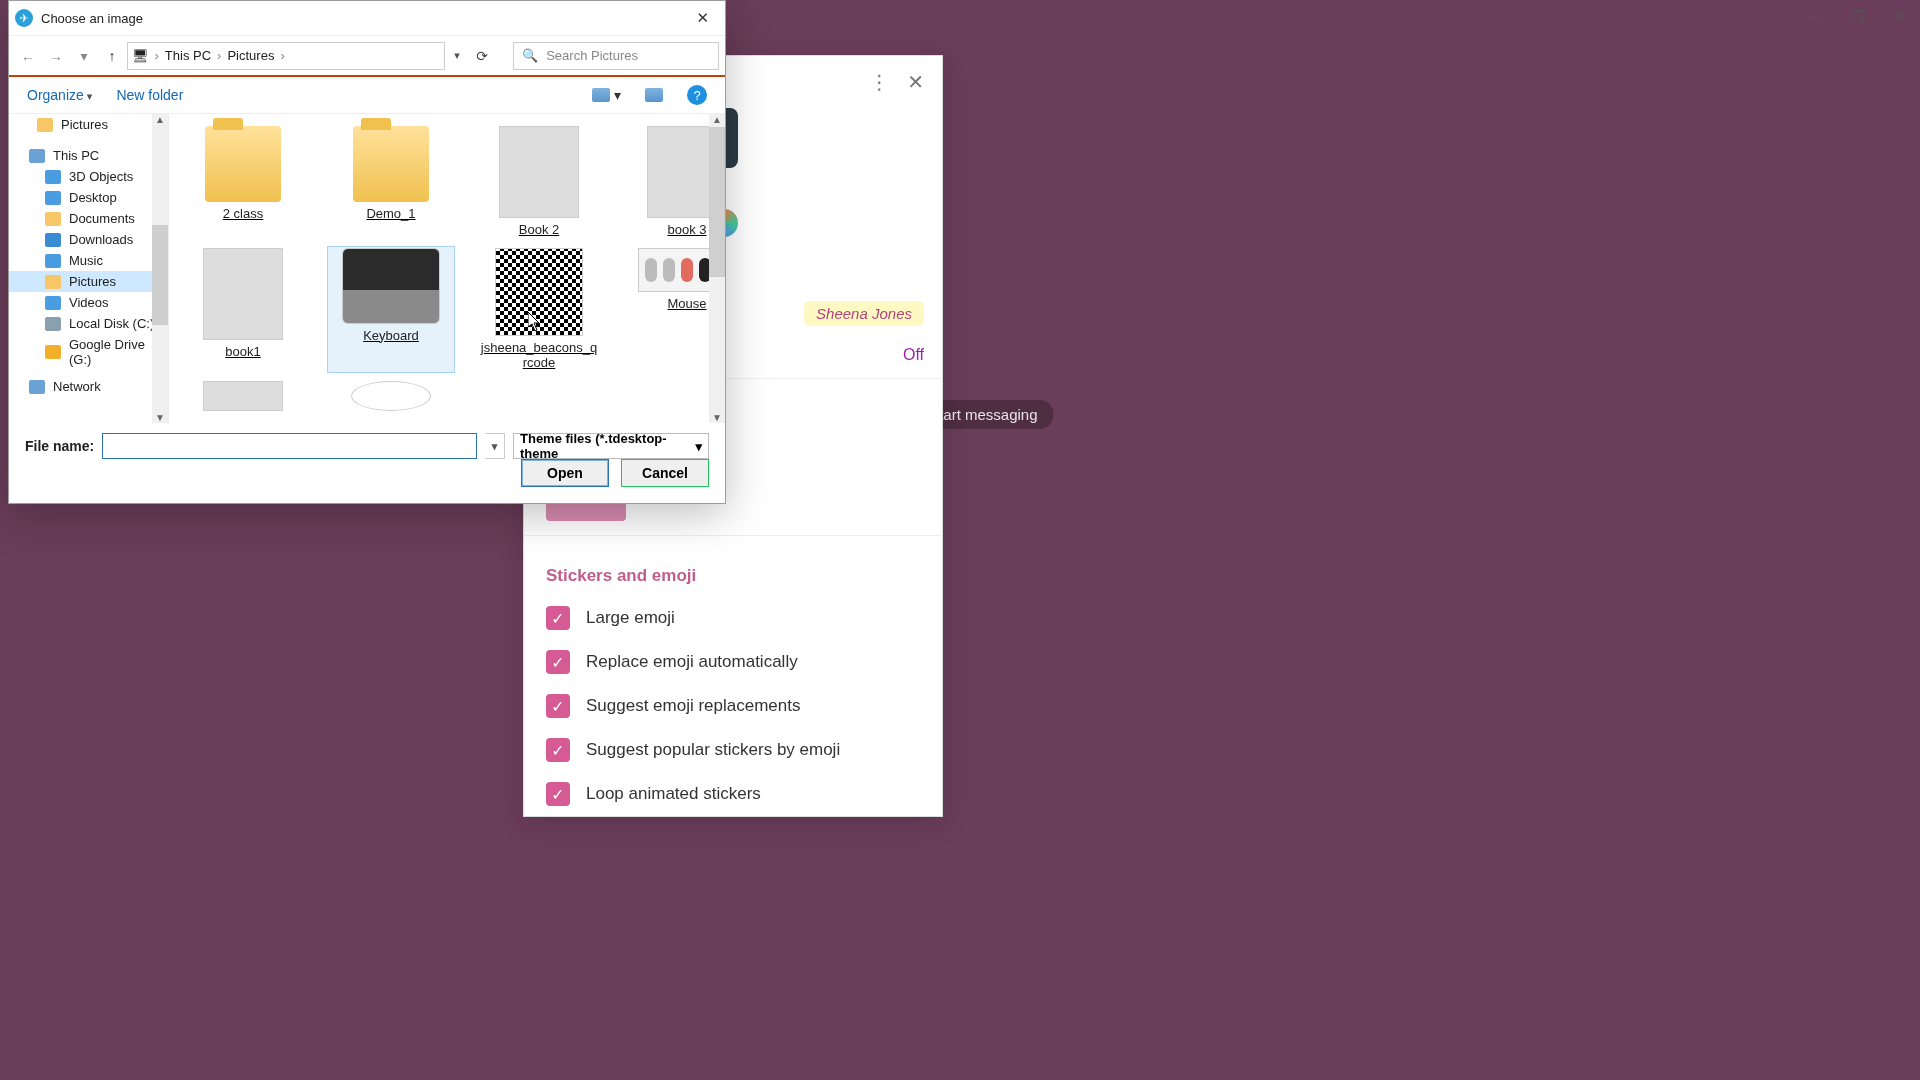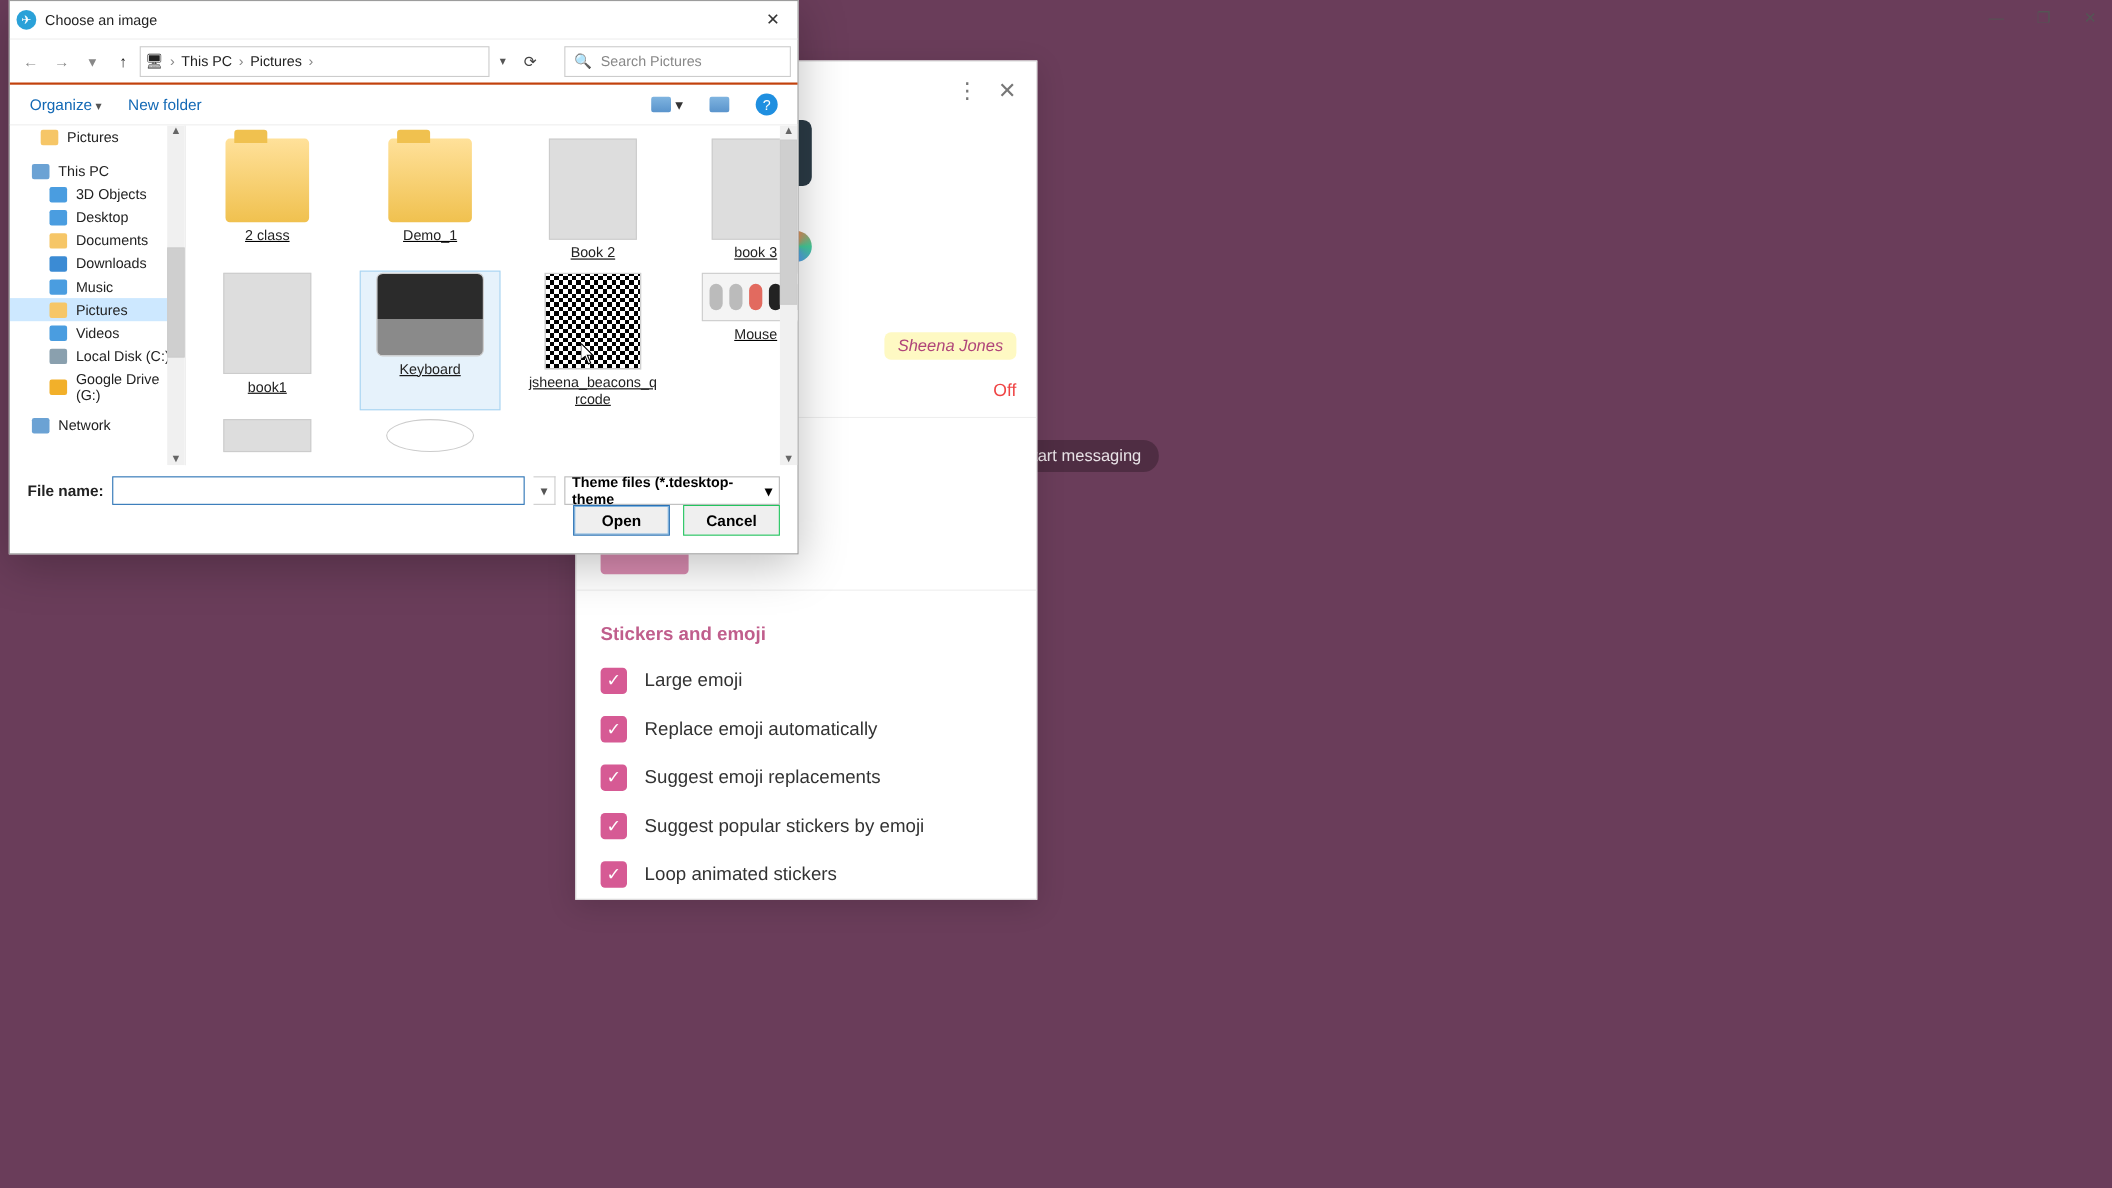--- a/index.html
+++ b/index.html
@@ -20,21 +20,21 @@
 .theme-card { width: 88px; }
 .theme-thumb { width: 88px; height: 60px; background: #2b3b46; border-radius: 8px; position: relative; display:flex; align-items:center; justify-content:center; }
 .theme-thumb .radio { width:22px; height:22px; border:2px solid #9fb7c4; border-radius:50%; }
 .theme-label { text-align:center; color:#444; font-size:15px; margin-top:6px; }
 .accent-row { display:flex; gap:14px; padding: 10px 18px 14px; }
 .accent-dot { width:28px; height:28px; border-radius:50%; }
 .accent-dot.r1{background:#8e60c8;} .accent-dot.r2{background:#d14a40;} .accent-dot.r3{background:#6f8aa6;} .accent-dot.r4{background:#d8a52d;}
 .accent-dot.multi { background: conic-gradient(#e85,#4c9,#59e,#c5d,#e85); }
 .name-badge { margin: 50px 18px 6px auto; display:inline-block; float:right; background:#fef9c3; color:#b0467a; padding:4px 12px; border-radius:6px; font-size:15px;font-style:italic; }
 .kv-row { clear:both; display:flex; justify-content:space-between; padding: 14px 18px; color:#444; font-size:16px; }
-.kv-row .v { color:#ef4444; }
+.kv-row .v { color:#a21caf; }
 .sep { height:1px; background:#eee; margin: 0 0 12px; }
 .bg-thumb { width:80px; height:60px; background:linear-gradient(#d98bb0,#d98bb0); border-radius:4px; margin:6px 0 14px 22px; }
 .link-row { color:#c05e8c; padding: 4px 18px 10px; font-size:16px; }
 .section-title { color:#c05e8c; font-weight:600; padding: 18px 22px 10px; font-size:17px; }
 .check-row { display:flex; align-items:center; gap:16px; padding:10px 22px; font-size:17px; color:#333; }
 .chk { width:24px; height:24px; background:#d65a94; border-radius:4px; display:flex; align-items:center; justify-content:center; color:#fff; font-size:16px; }
 
 
 .file-dialog { position:absolute; left:8px; top:0; width:718px; height:504px; background:#fff; border:1px solid #9c9c9c; box-shadow:0 10px 40px rgba(0,0,0,.25); }
 .fd-title { display:flex; align-items:center; height:34px; padding:0 6px; }

